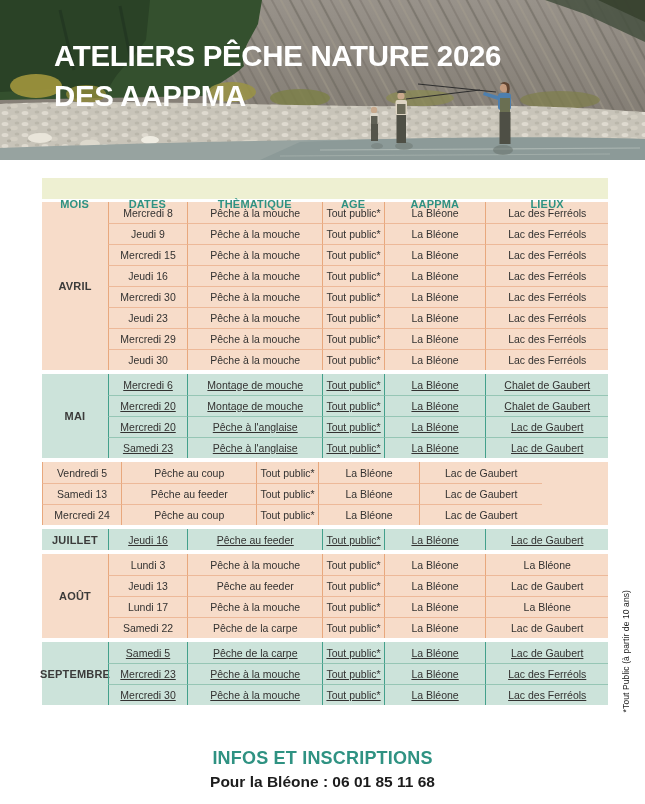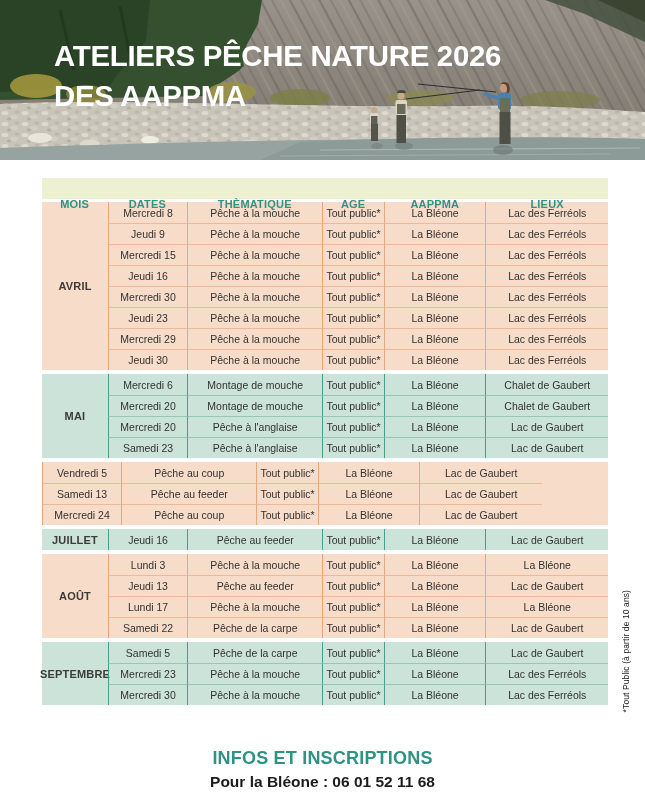--- a/index.html
+++ b/index.html
@@ -26,21 +26,21 @@
   .section.peach{background:var(--peach-bg);}
   .section.teal{background:var(--teal-bg);}
   .mcell{box-sizing:border-box;width:66px;display:flex;align-items:center;justify-content:center;
          font-weight:bold;font-size:11px;color:#3b3b3a;letter-spacing:0.2px;}
   .rows{width:500px;display:flex;flex-direction:column;}
   .row{display:flex;height:21px;box-sizing:border-box;}
   .cell{box-sizing:border-box;display:flex;align-items:center;justify-content:center;
         font-size:10.5px;color:#333231;white-space:nowrap;overflow:hidden;}
   .c0{width:80px}.c1{width:137px}.c2{width:62px}.c3{width:103px}.c4{width:124px}
   .section.peach .cell{border-left:1px solid var(--peach-line);}
-  .section.teal  .cell{border-left:1px solid var(--teal-line);}
+  .section.teal  .cell{border-left:1px solid var(--teal-line);text-decoration:underline;}
   .section.peach .row + .row .cell{border-top:1px solid var(--peach-sep);}
   .section.teal  .row + .row .cell{border-top:1px solid var(--teal-sep);}
 
   
   .vnote{position:absolute;right:14px;bottom:92px;writing-mode:vertical-rl;
          transform:rotate(180deg);font-size:8.5px;color:#222;letter-spacing:0.1px;}
 
   
   .footer{position:absolute;top:748px;left:0;width:645px;text-align:center;}
   .footer-heading{color:var(--accent);font-weight:bold;font-size:18px;letter-spacing:0.2px;}
@@ -340,16 +340,16 @@
             </div>
           </div>
         </div>
       </div>
   </div>
 
   <div class="vnote">*Tout Public (à partir de 10 ans)</div>
 
   <div class="footer">
     <div class="footer-heading">INFOS ET INSCRIPTIONS</div>
-    <div class="footer-phone">Pour la Bléone : 06 01 52 11 68</div>
+    <div class="footer-phone">Pour la Bléone : 06 01 85 11 68</div>
   </div>
 
 </div>
 
 </body></html>

